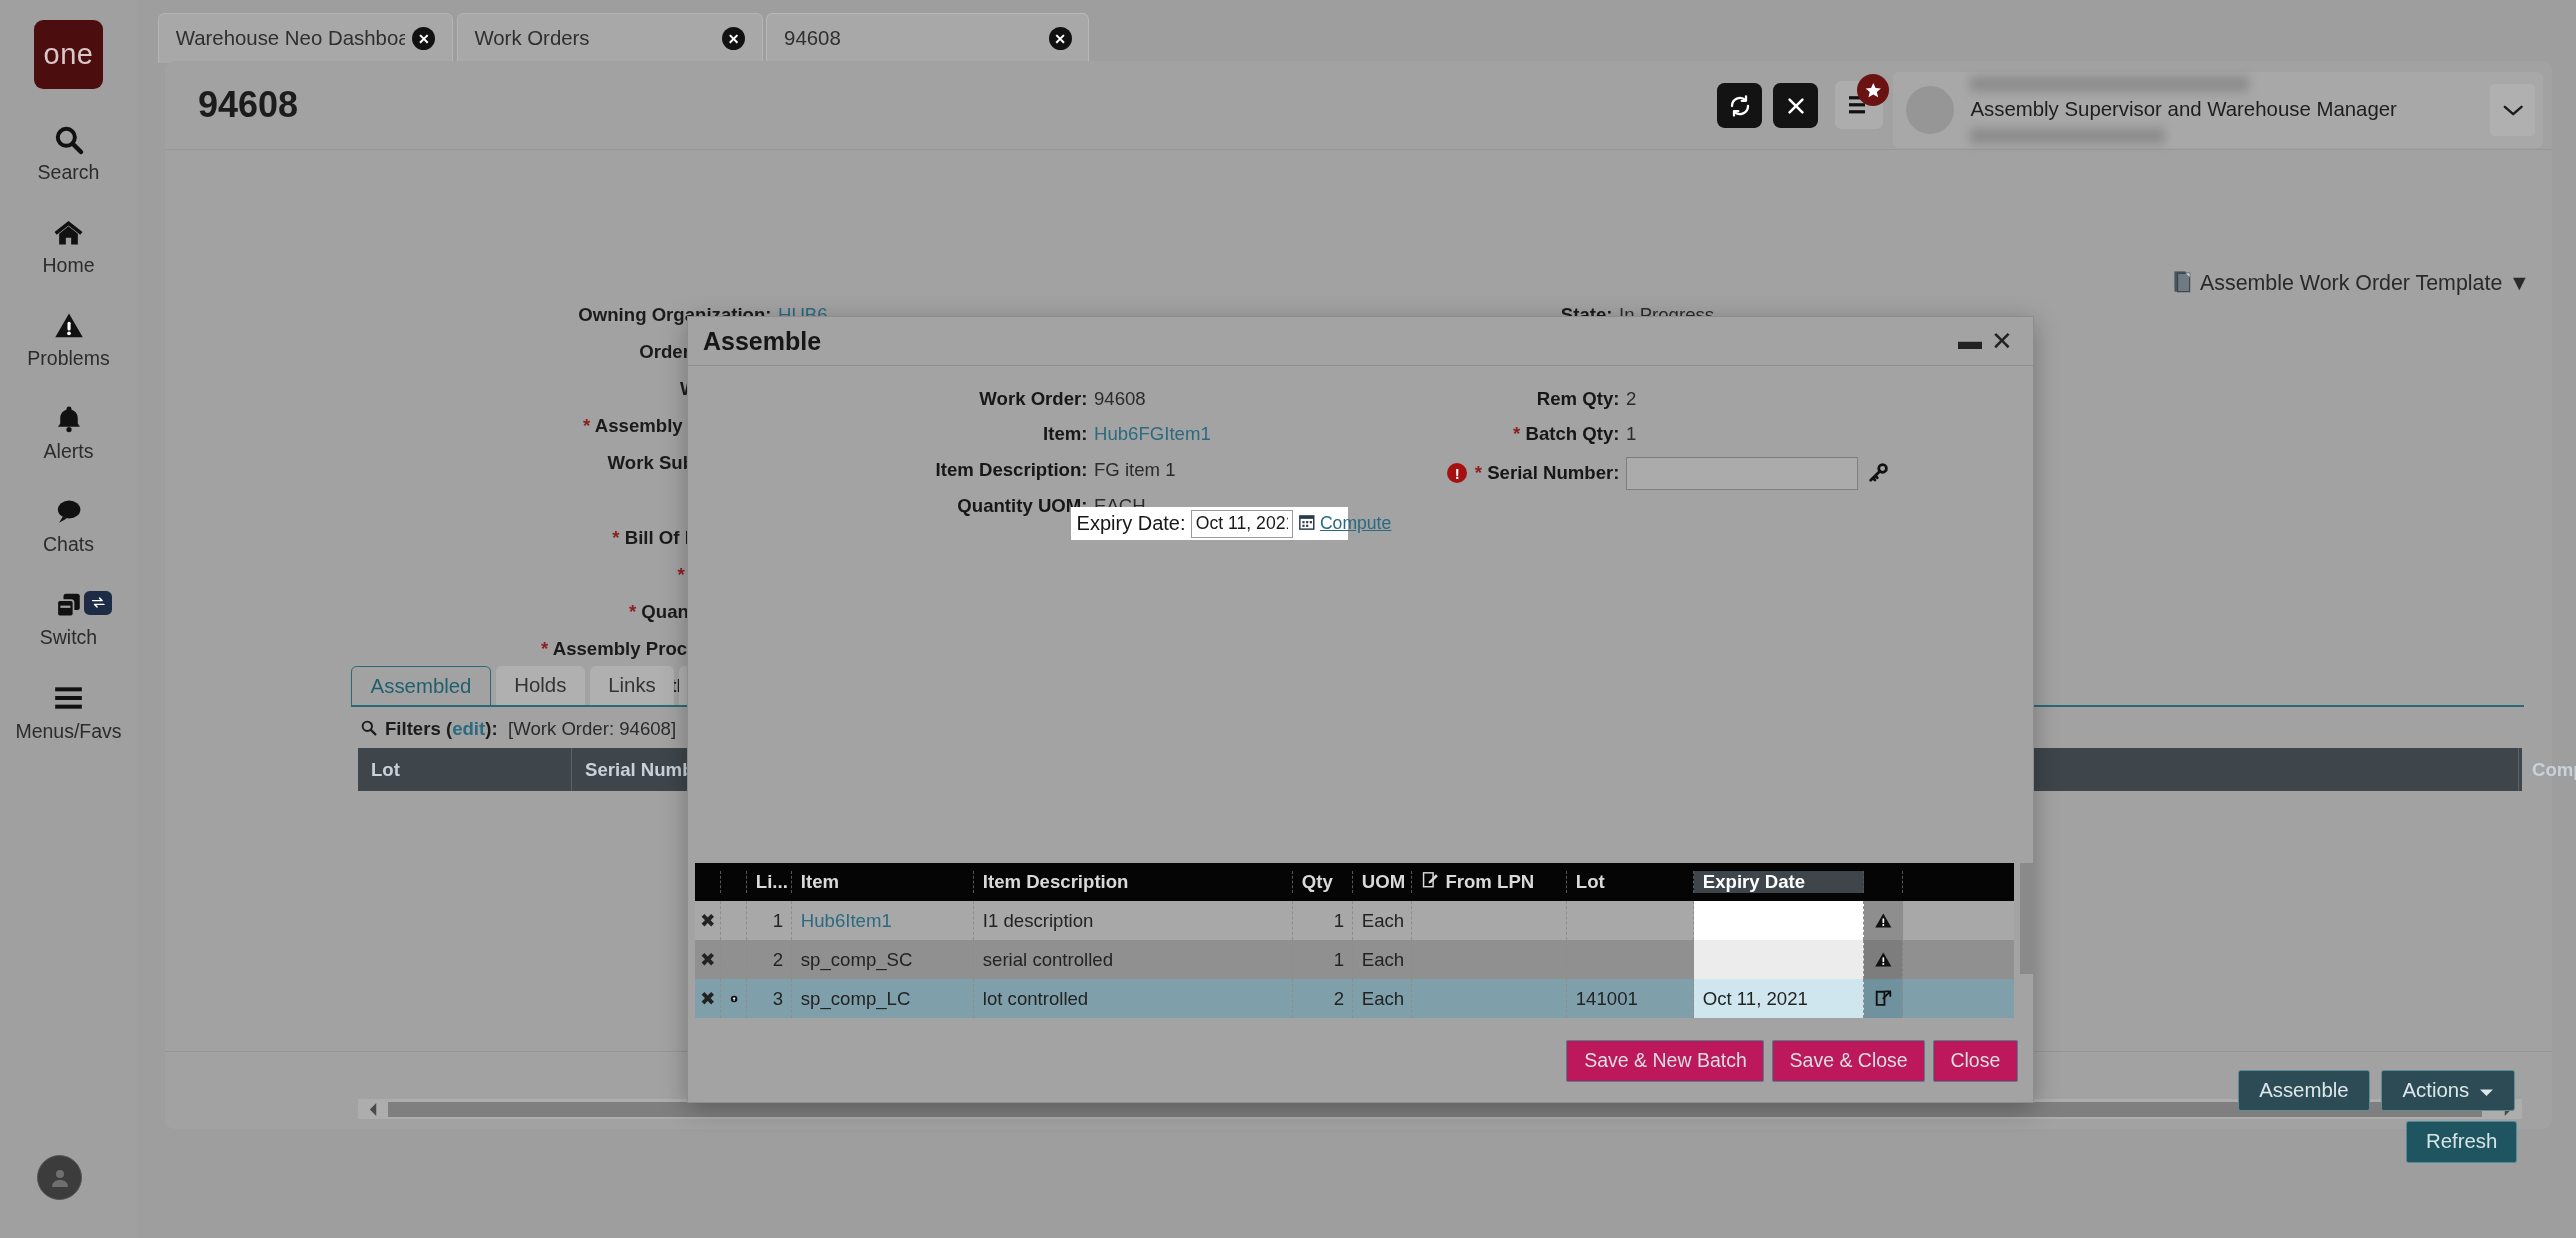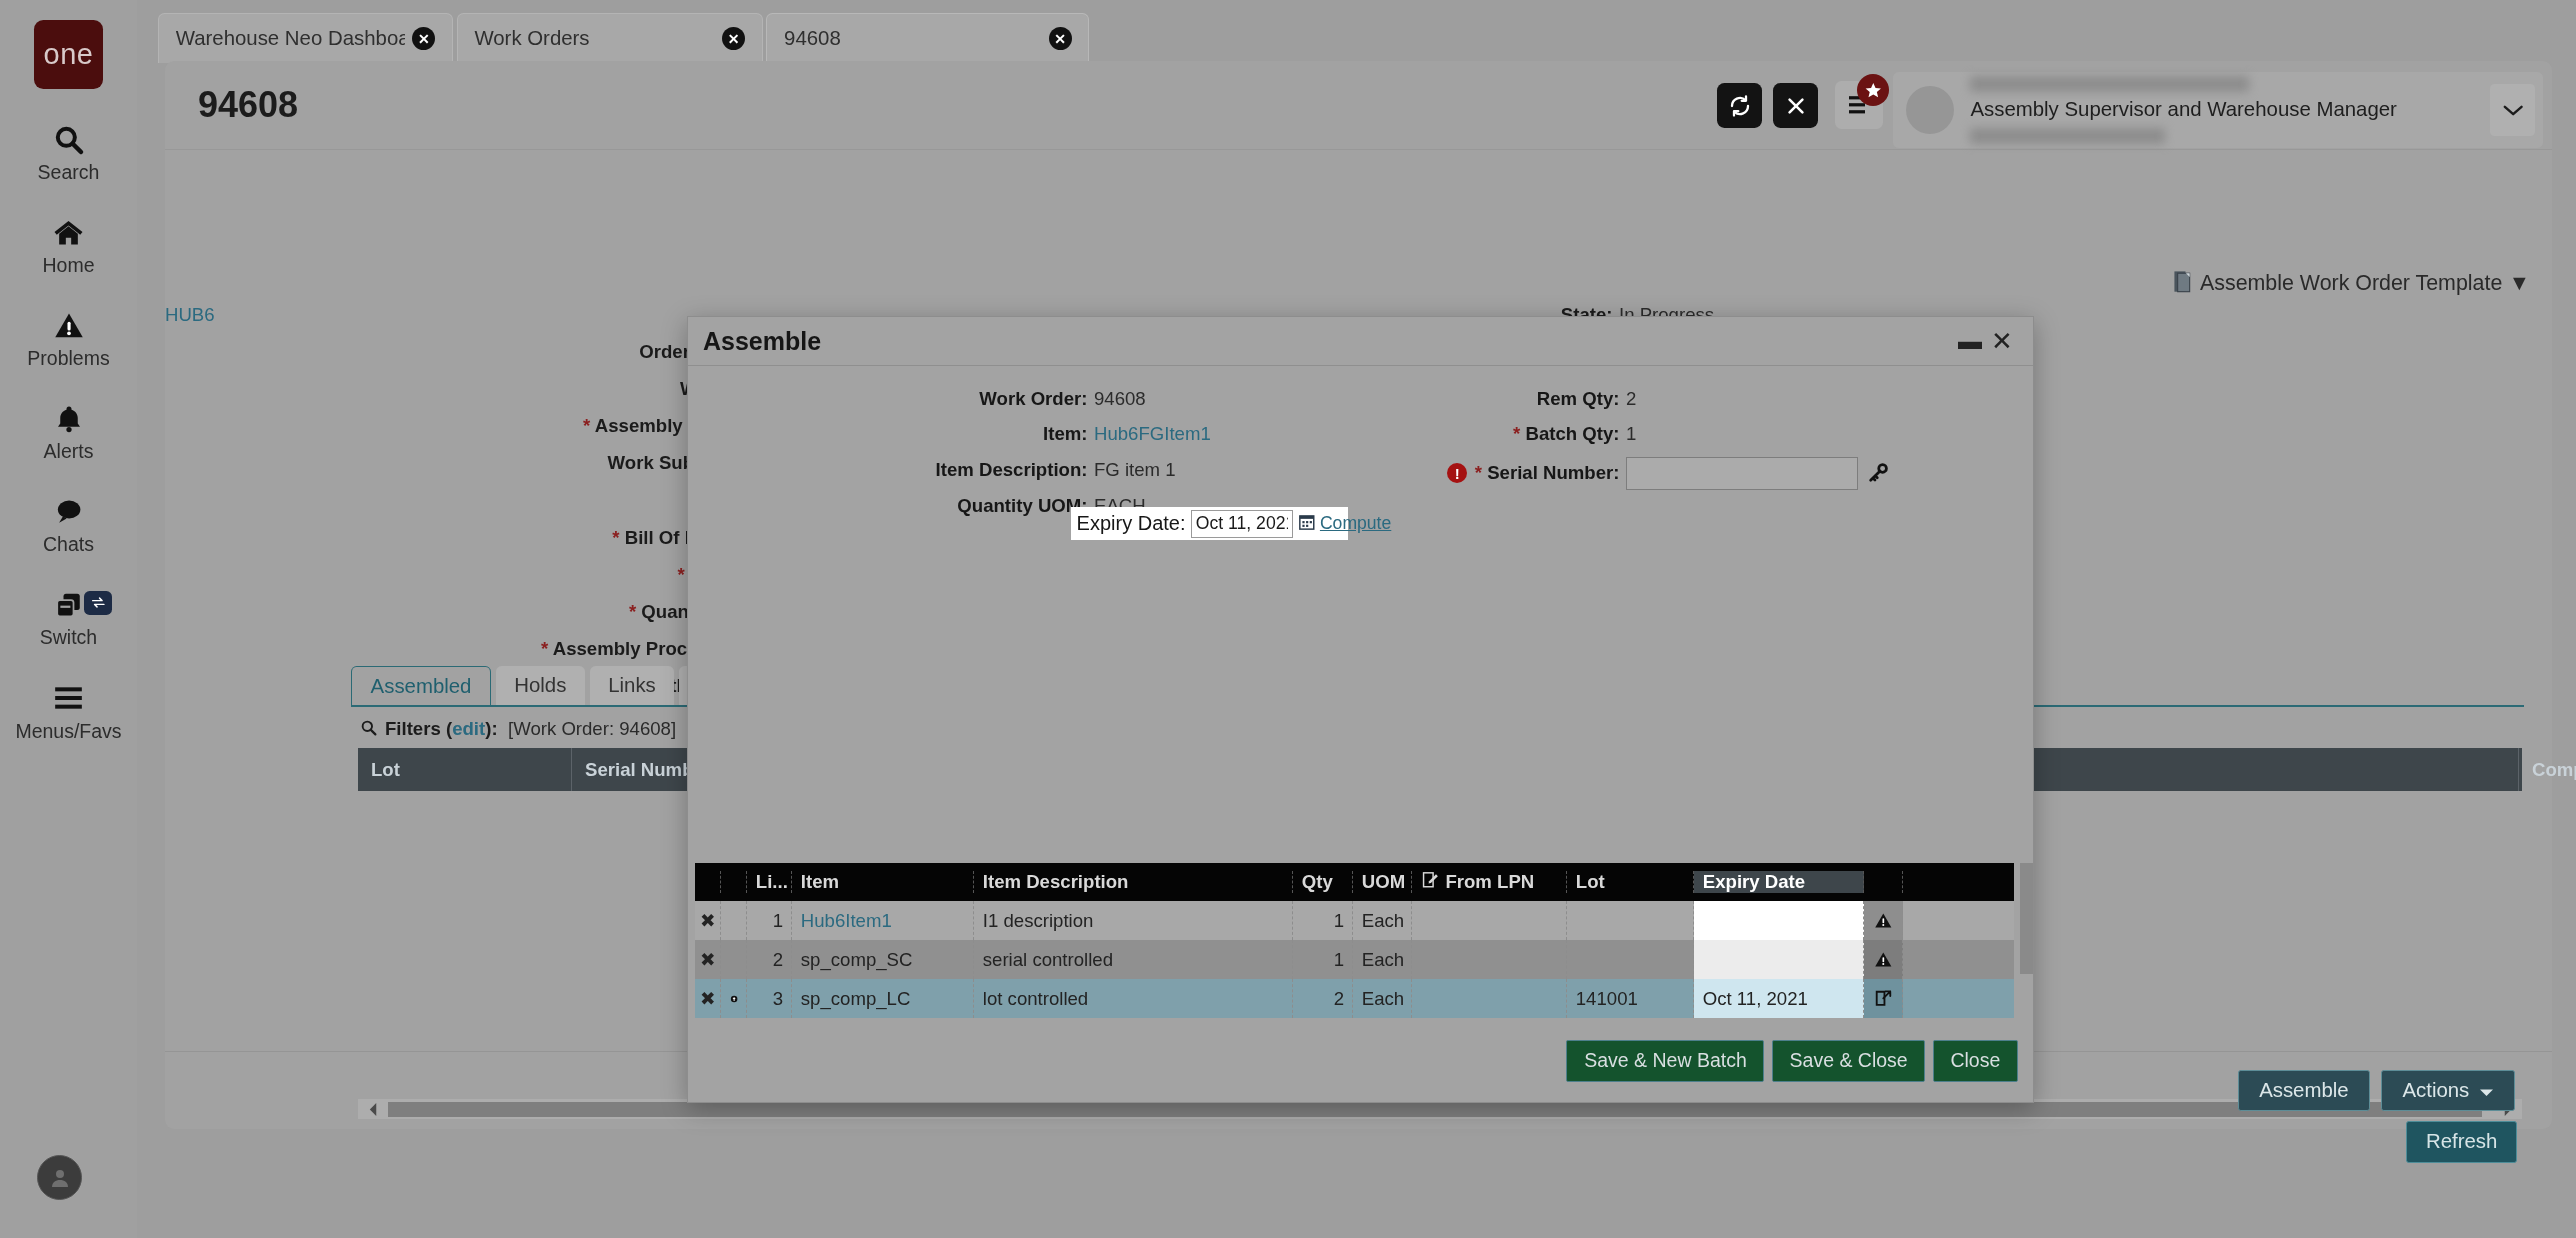--- a/index.html
+++ b/index.html
@@ -249,21 +249,21 @@
   .row-b { background: #909090; }
   .row-sel { background: #7fa0ab; }
   .row-a .exp-cell { background: #ffffff; }
   .row-b .exp-cell { background: #ececec; }
   .row-sel .exp-cell { background: #cfe6ef; }
 
   .m-foot {
     position: absolute; right: 15px; bottom: 20.4px; display: flex; gap: 7.4px;
   }
   .m-btn {
-    background: #14532d; border: 0.9px solid #4d7f8c; color: #d9dfe1;
+    background: #be185d; border: 0.9px solid #4d7f8c; color: #d9dfe1;
     font-size: 19.5px; padding: 8.4px 16.7px; border-radius: 1.9px; cursor: pointer;
   }
   .m-scroll-r {
     position: absolute; right: 0; top: 546px; width: 13px; height: 111px; background: #8a8a8a;
   }
 </style>
 </head>
 <body>
 
 <div class="page-root">
@@ -428,20 +428,21 @@
             <rect x="5" y="3.5" width="13" height="20" fill="#6f7a82" stroke="#39424a" stroke-width="1.2"></rect>
             <path d="M14 3.5h4v4z" fill="#cfd6da"></path>
           </svg>
       </span>
       <span class="tpl-txt">Assemble Work Order Template</span>
       <span class="tpl-txt">▼</span>
     </div>
 
     <div class="form-left">
       <div class="frow">
+        <span class="lbl"><span>Owning Organization</span>:</span>
         <span class="val link">HUB6</span>
       </div>
       <div class="frow">
         <span class="lbl"><span>Order Number</span>:</span>
         <span class="val">94608</span>
       </div>
       <div class="frow">
         <span class="lbl"><span>Work Site</span>:</span>
         <span class="val link">Hub6Plant1</span>
       </div>

